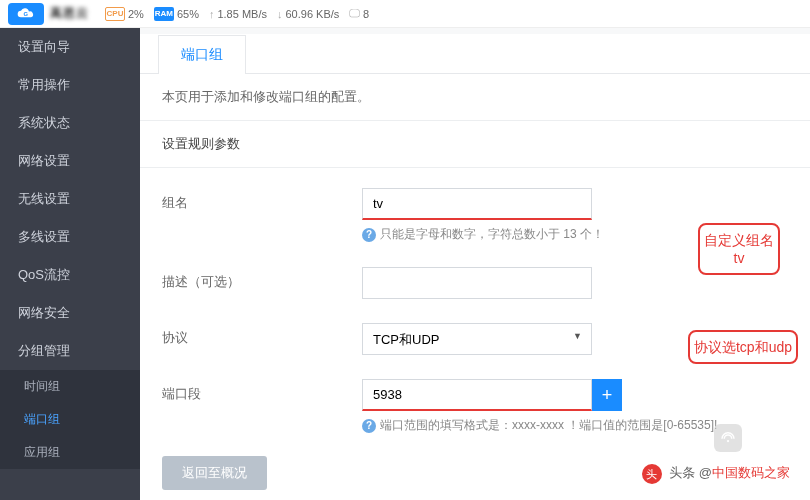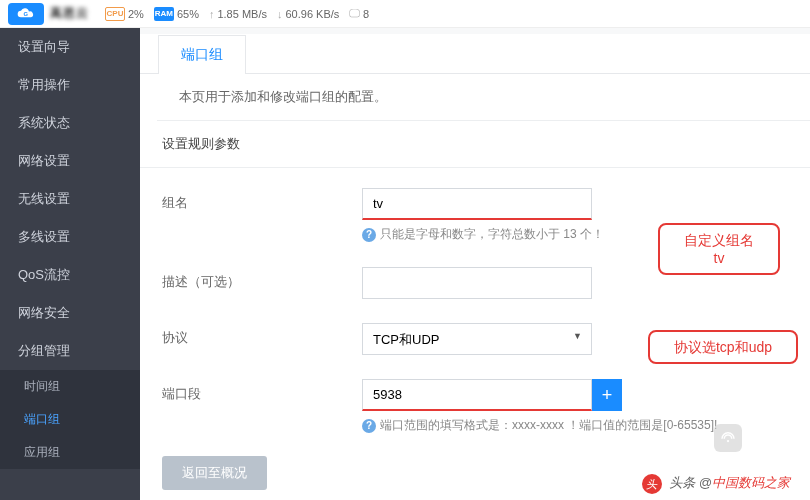--- a/index.html
+++ b/index.html
@@ -16,42 +16,42 @@
   .arrow { color: #aaa; font-size: 11px; }
   .layout { display: flex; height: calc(100% - 28px); }
   .sidebar { width: 140px; background: #3b3f4a; color: #cfd3dc; display: flex; flex-direction: column; }
   .side-item { padding: 10px 18px; font-size: 13px; cursor: pointer; }
   .side-sub { padding: 8px 24px; font-size: 12px; background: #2f333d; color: #aab0bc; cursor: pointer; }
   .side-sub.active { color: #4aa3ff; }
   .main { flex: 1; background: #f7f8f9; overflow: auto; position: relative; padding-top: 6px; }
   .card { background: #fff; margin: 0; }
   .tabbar { border-bottom: 1px solid #e6e8eb; padding-left: 18px; }
   .tab { display: inline-block; padding: 10px 22px; font-size: 14px; color: #1a8cff; border: 1px solid #e6e8eb; border-bottom: none; background: #fff; position: relative; top: 1px; }
-  .desc { padding: 14px 22px; color: #666; border-bottom: 1px solid #eceef0; font-size: 13px; margin-left: 17px; }
+  .desc { padding: 14px 22px; color: #666; border-bottom: 1px solid #eceef0; font-size: 13px; }
   .section-title { padding: 14px 22px; font-size: 13px; color: #444; border-bottom: 1px solid #eceef0; }
   .form { padding: 8px 0; }
   .row { display: flex; align-items: flex-start; padding: 12px 22px; position: relative; }
   .label { width: 200px; color: #666; font-size: 13px; padding-top: 6px; }
   .control { flex: 1; }
   input[type=text], select.sel { width: 230px; height: 32px; border: 1px solid #d5d9de; padding: 0 10px; font-size: 13px; background: #fff; }
   select.sel { width: 230px; appearance: none; -webkit-appearance: none; background-image: none; }
   .select-wrap { position: relative; display: inline-block; }
   .select-wrap::after { content: "▼"; position: absolute; right: 10px; top: 8px; font-size: 9px; color: #555; pointer-events: none; }
   .hint { margin-top: 6px; font-size: 12px; color: #888; display: flex; align-items: center; gap: 4px; }
   .hint-icon { width: 14px; height: 14px; border-radius: 50%; background: #6aa9e6; color: #fff; font-size: 10px; display: inline-flex; align-items: center; justify-content: center; font-weight: bold; }
   .port-wrap { display: flex; }
   .port-add { width: 30px; height: 32px; background: #1a8cff; color: #fff; display: flex; align-items: center; justify-content: center; font-size: 18px; cursor: pointer; }
-  .callout { position: absolute; right: 30px; border: 2px solid #e53935; border-radius: 8px; padding: 6px 24px; color: #e53935; font-size: 14px; text-align: center; line-height: 1.3; font-weight: 500; }
+  .callout { position: absolute; right: 30px; border: 2px solid #e53935; border-radius: 8px; padding: 6px 4px; color: #e53935; font-size: 14px; text-align: center; line-height: 1.3; font-weight: 500; }
   .callout1 { top: 195px; }
   .callout2 { top: 302px; right: 12px; }
   .callout3 { top: 355px; right: 16px; }
   .btn-back { margin: 10px 22px 20px; background: #b9c2cc; color: #fff; border: none; padding: 8px 20px; border-radius: 3px; font-size: 13px; cursor: pointer; text-align: right; }
   .watermark { position: absolute; right: 20px; bottom: 48px; display: flex; align-items: center; gap: 6px; color: #fff; opacity: 0.55; font-size: 14px; pointer-events: none; }
   .wm-icon { width: 28px; height: 28px; border-radius: 6px; background: #ccc; display: flex; align-items: center; justify-content: center; }
-  .footer-credit { position: absolute; right: 20px; bottom: 6px; font-size: 13px; color: #666; font-style: italic; }
+  .footer-credit { position: absolute; right: 20px; bottom: 16px; font-size: 13px; color: #666; }
   .footer-credit .av { display: inline-flex; width: 20px; height: 20px; border-radius: 50%; background: #e53935; color: #fff; align-items: center; justify-content: center; font-size: 11px; vertical-align: middle; margin-right: 4px; }
   input.red-under { border-bottom: 2px solid #e53935; }
 </style>
 </head>
 <body>
 
 <div class="topbar">
   <div class="logo">
     <svg viewBox="0 0 24 16">
         <path d="M6 12a4 4 0 010-8 5 5 0 019.5 1A3.5 3.5 0 0118 12H6z" fill="#fff"></path>

